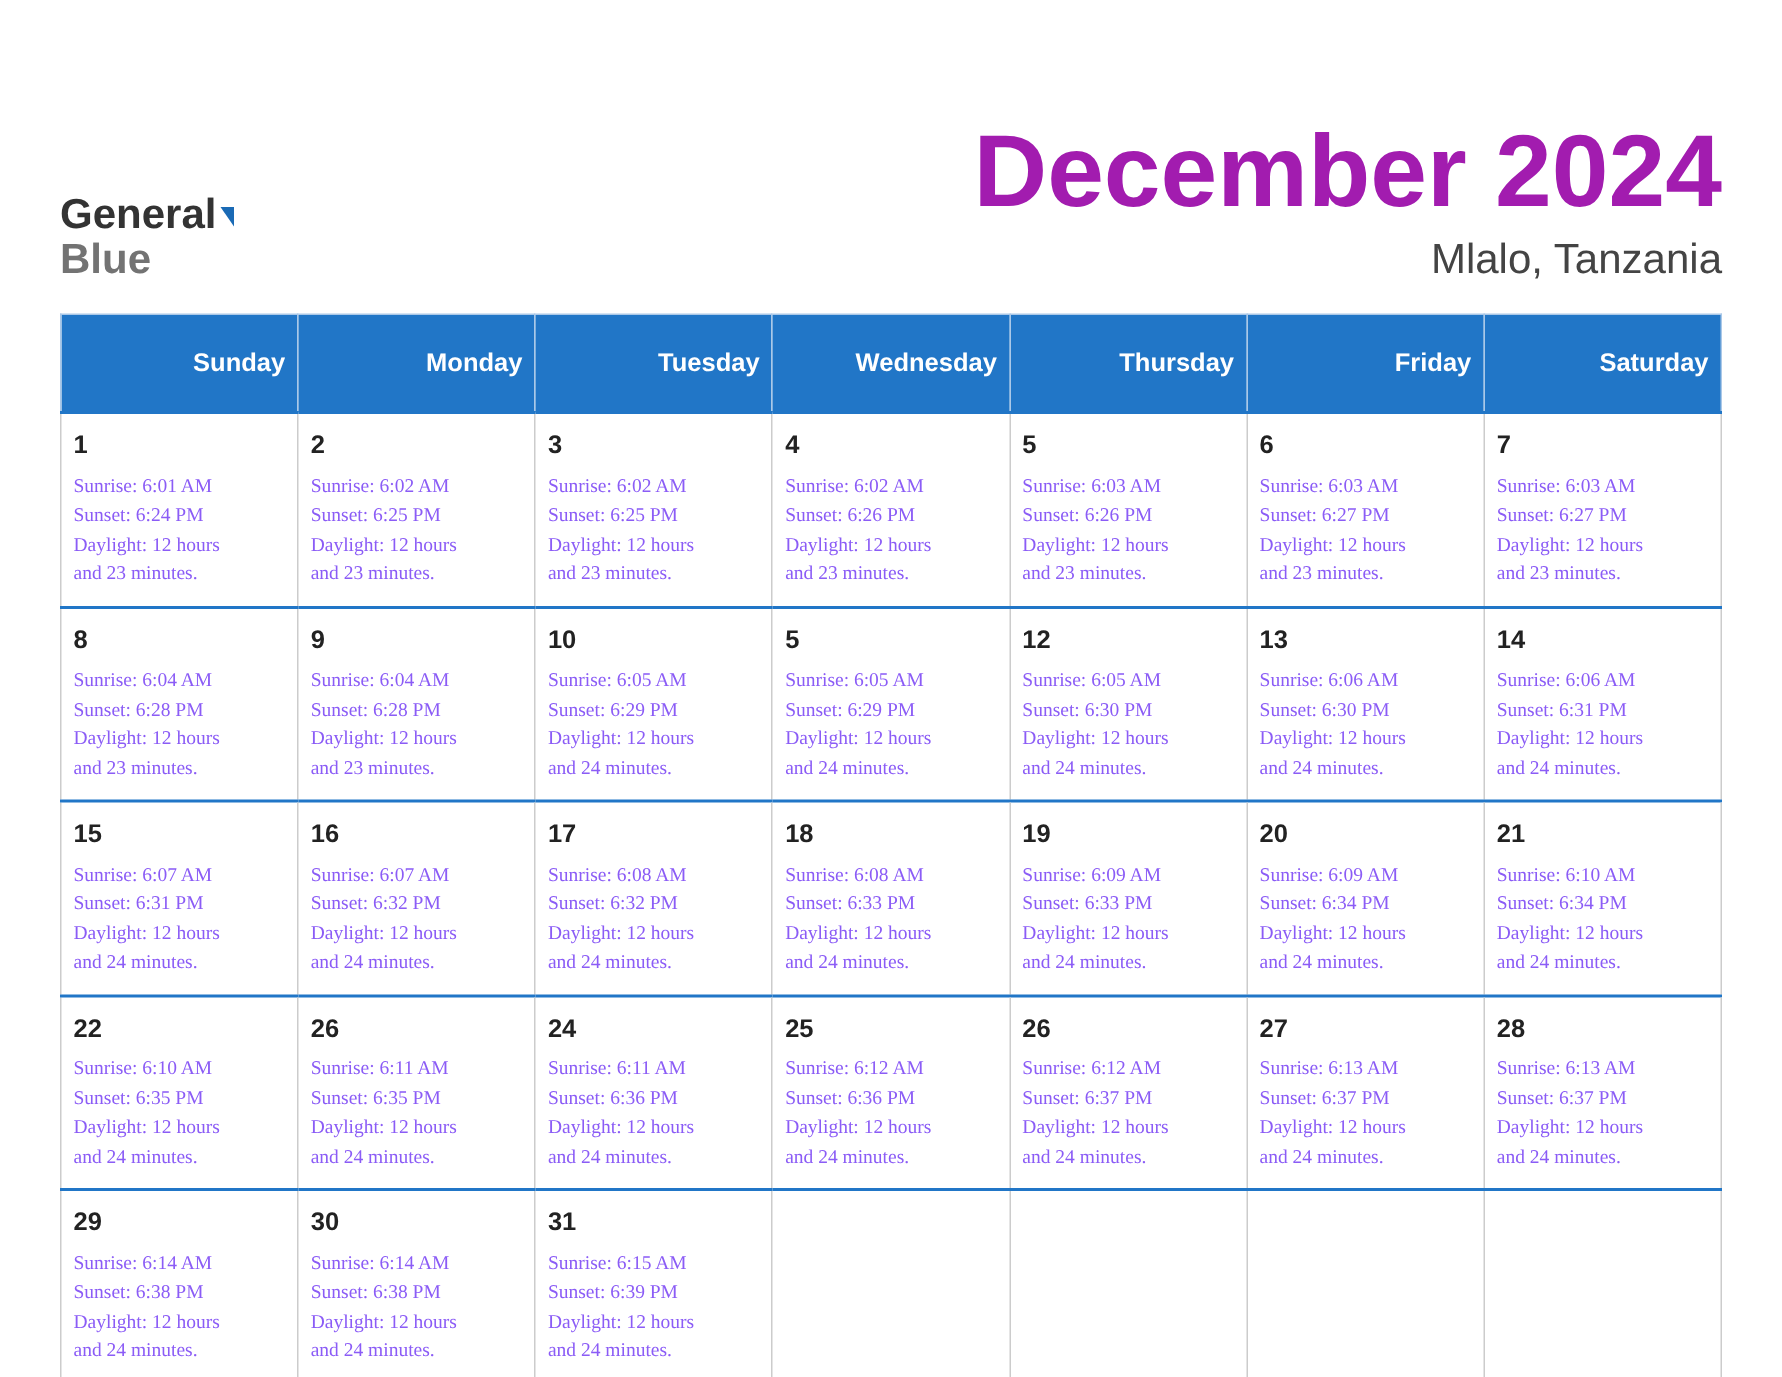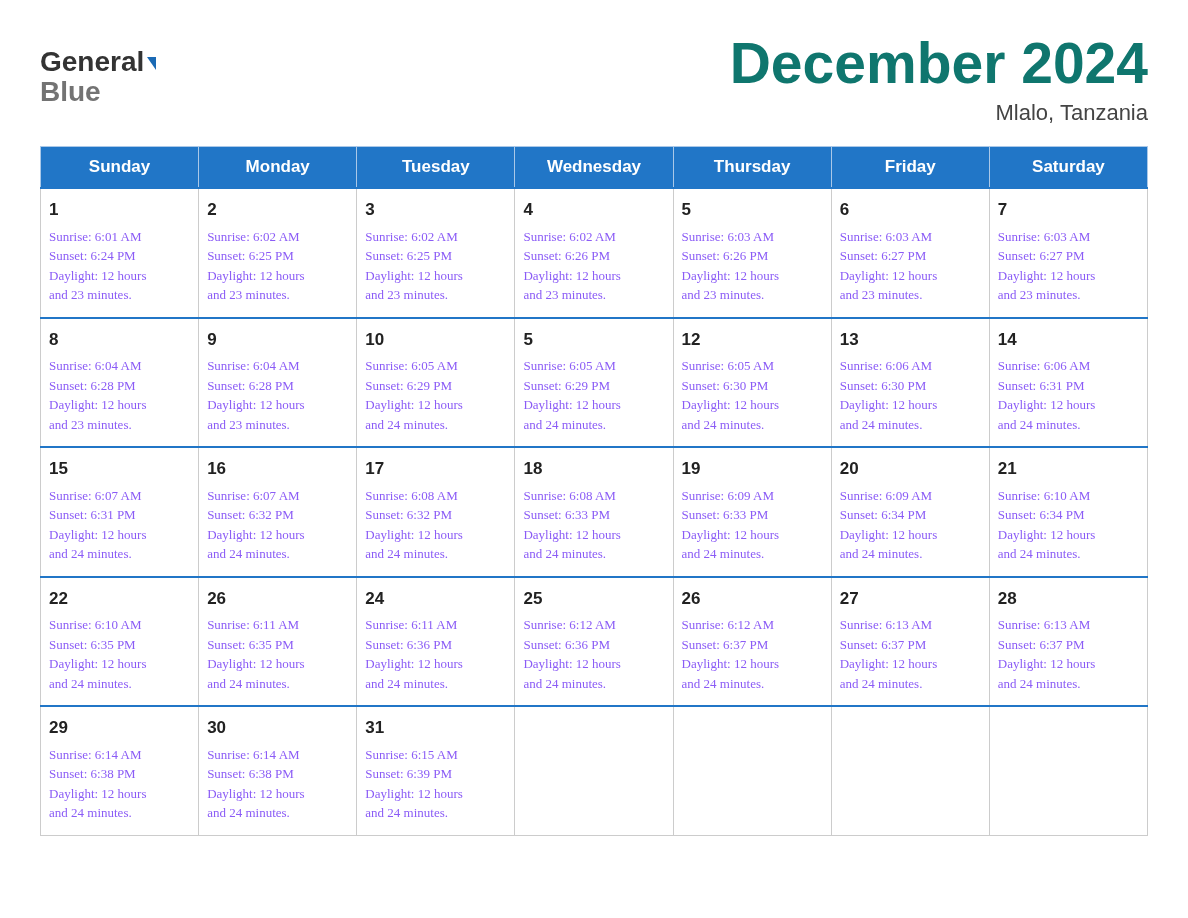--- a/index.html
+++ b/index.html
@@ -5,22 +5,23 @@
     * { box-sizing: border-box; margin: 0; padding: 0; }
     body {
       font-family: Arial, sans-serif;
       background: #fff;
       padding: 30px 40px;
       color: #222;
     }
     .header {
       display: flex;
       justify-content: space-between;
-      align-items: center;
+      align-items: flex-end;
       margin-bottom: 20px;
+      margin-top: 45px;
     }
     .logo {
       display: flex;
       flex-direction: column;
       align-items: flex-start;
     }
     .logo-text {
       font-size: 28px;
       font-weight: bold;
       color: #333;
@@ -28,41 +29,41 @@
     }
     .logo-line2 {
       font-size: 28px;
       font-weight: bold;
       color: #737373;
     }
     .title-block {
       text-align: right;
     }
     .month-title {
-      font-size: 57px;
-      font-weight: bold;
-      color: #0f766e;
+      font-size: 68px;
+      font-weight: bold;
+      color: #a21caf;
     }
     .location {
-      font-size: 22px;
+      font-size: 28px;
       color: #444;
       margin-top: 4px;
     }
     .calendar {
       width: 100%;
       border-collapse: collapse;
       table-layout: fixed;
     }
     .calendar thead th {
       background-color: #2176c7;
       color: #fff;
       font-size: 17px;
       font-weight: bold;
-      padding: 10px 8px;
-      text-align: center;
+      padding: 22px 8px;
+      text-align: right;
       border: 1px solid #aac8e8;
     }
     .calendar tbody td {
       vertical-align: top;
       padding: 8px 8px 12px 8px;
       border: 1px solid #ccc;
       font-size: 13px;
       line-height: 1.5;
       background: #fff;
       min-height: 110px;

